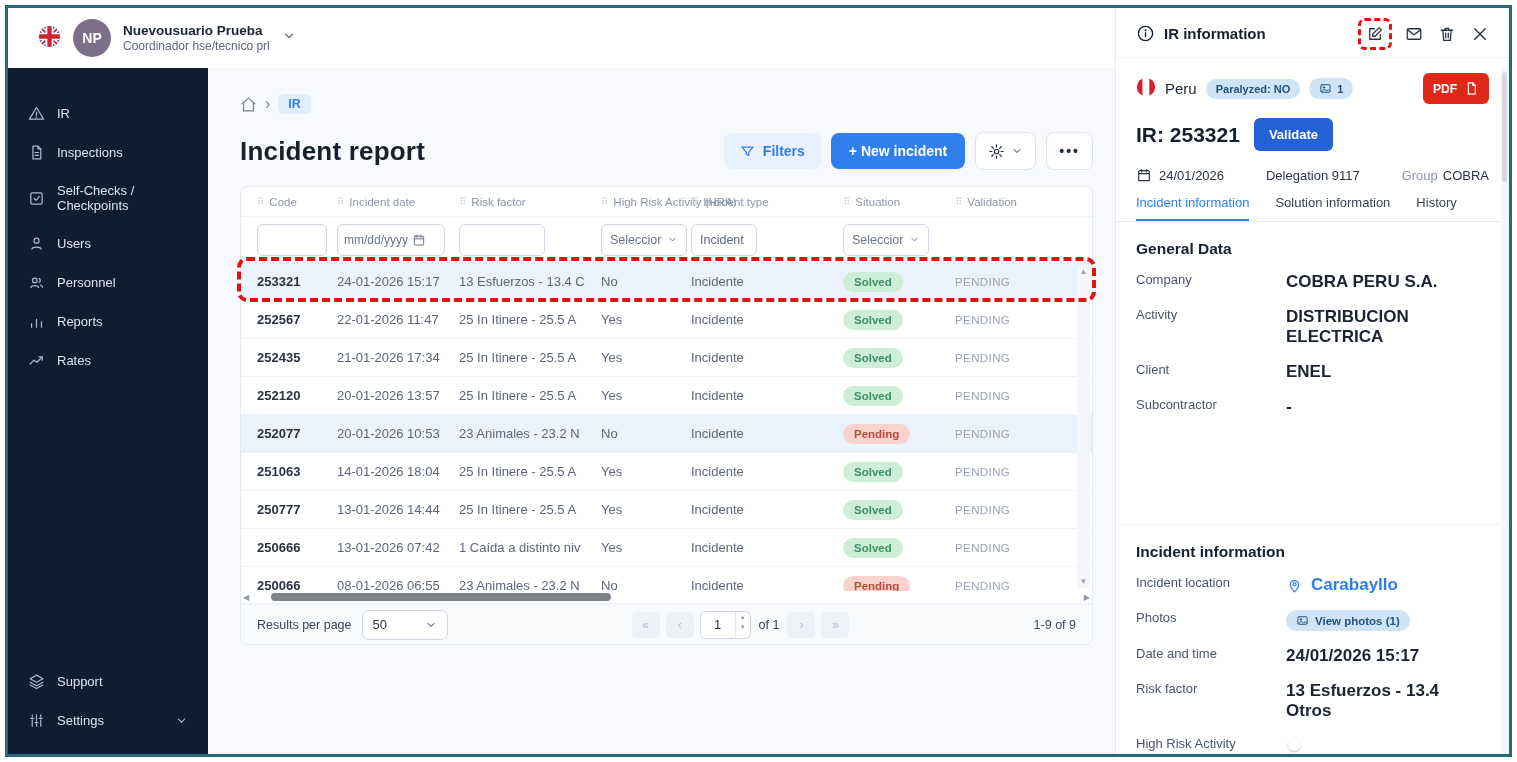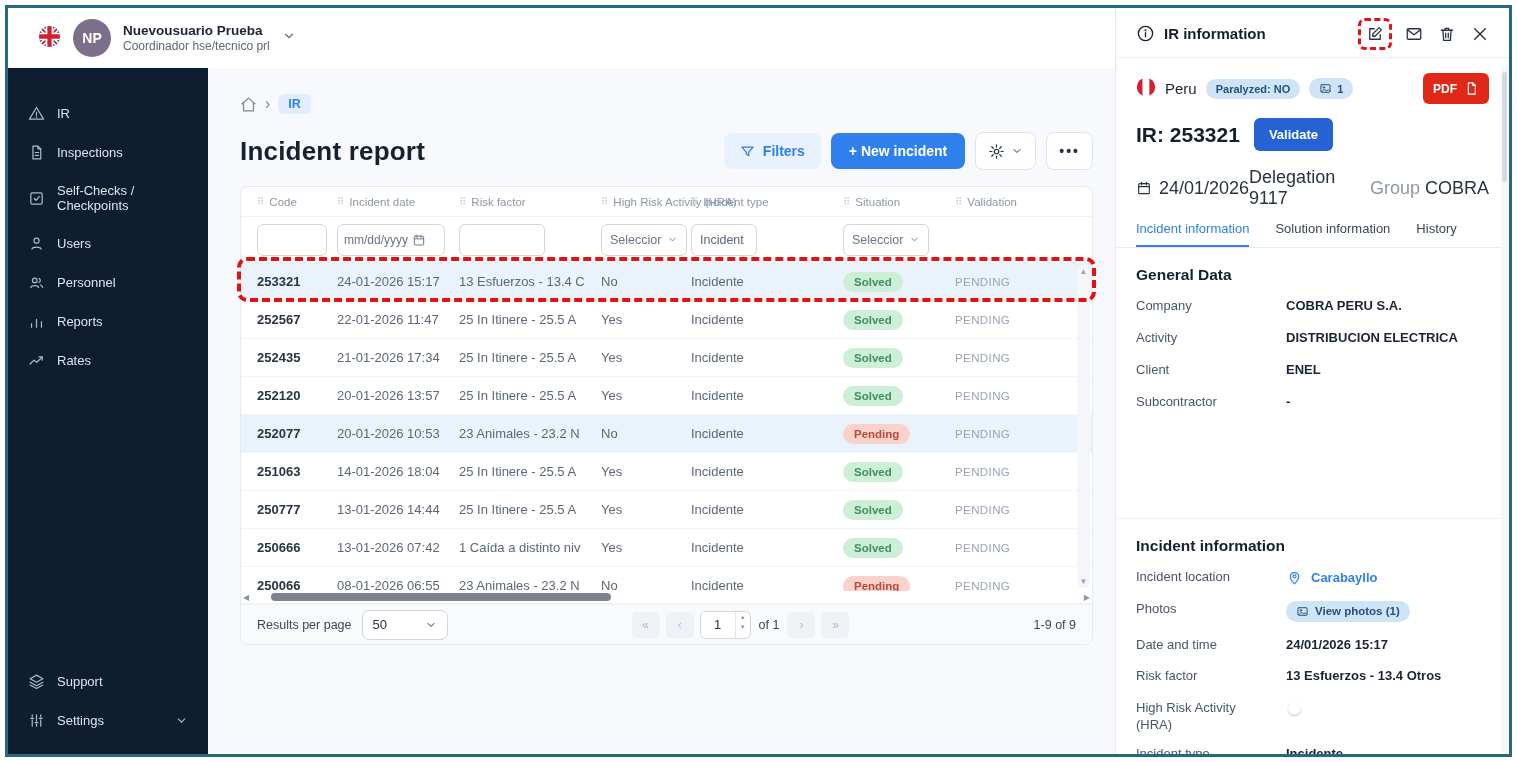--- a/index.html
+++ b/index.html
@@ -86,31 +86,31 @@
   .panel-title { display:flex; align-items:center; gap:9px; font-size:15px; font-weight:700; color:#16202e; }
   .panel-icons { display:flex; align-items:center; gap:15px; color:#2a3342; }
   .icon-btn { background:none; border:none; cursor:pointer; color:#2a3342; display:flex; align-items:center; }
   .badge-row { display:flex; align-items:center; gap:9px; padding:15px 20px 4px; }
   .country { font-size:15px; color:#1c2433; }
   .b-pill { display:flex; align-items:center; gap:5px; background:#cfe4f7; color:#23527c; font-size:11px; font-weight:700; padding:4px 10px; border-radius:11px; }
   .pdf-btn { margin-left:auto; background:#e02818; color:#fff; border:none; border-radius:6px; font-weight:700; font-size:12px; padding:8px 10px; display:flex; align-items:center; gap:7px; cursor:pointer; }
   .ir-row { display:flex; align-items:center; gap:14px; padding:10px 20px 2px; }
   .ir-num { font-size:21px; font-weight:800; color:#16202e; }
   .validate-btn { background:#2563d4; color:#fff; border:none; border-radius:6px; font-weight:700; font-size:13px; padding:9px 15px; cursor:pointer; }
-  .meta-row { display:flex; align-items:center; justify-content:space-between; padding:14px 20px 0; font-size:18px; color:#2a3342; }
+  .meta-row { display:flex; align-items:center; justify-content:space-between; padding:14px 20px 0; font-size:13px; color:#2a3342; }
   .meta-date { display:flex; align-items:center; gap:7px; }
   .meta-muted { color:#8d97a8; margin-right:5px; }
   .tabs { display:flex; gap:26px; padding:12px 20px 0; border-bottom:1px solid #e8edf3; }
   .tab { font-size:13px; color:#3b4454; padding-bottom:9px; border-bottom:2px solid transparent; cursor:pointer; white-space:nowrap; }
   .tab.active { color:#2f80ed; border-bottom-color:#2f80ed; }
   .section { padding:18px 20px 0; }
   .sec-h { font-size:15.5px; font-weight:800; color:#16202e; margin-bottom:14px; }
   .kv { display:grid; grid-template-columns:150px 1fr; align-items:start; margin-bottom:15px; }
   .kv .k { font-size:13px; color:#4a5568; line-height:1.3; }
-  .kv .v { font-size:13px; font-weight:700; color:#1c2433; }
+  .kv .v { font-size:17px; font-weight:700; color:#1c2433; }
   .kv .v.link { color:#2f80ed; display:flex; align-items:center; gap:8px; cursor:pointer; }
   .photo-pill { display:inline-flex; align-items:center; gap:6px; background:#cfe4f7; color:#23527c; font-size:11.5px; font-weight:700; padding:4px 10px; border-radius:11px; cursor:pointer; }
   .divider { border-top:1px solid #eef1f6; margin:26px 0 0; }
   .toggle { width:30px; height:17px; background:#dfe4ec; border-radius:9px; position:relative; cursor:pointer; }
   .toggle::after { content:""; position:absolute; left:2px; top:2px; width:13px; height:13px; border-radius:50%; background:#fff; box-shadow:0 1px 2px rgba(0,0,0,.25); }
   .panel-scroll { position:absolute; right:1px; top:60px; bottom:2px; width:7px; background:#f4f6f9; }
   .panel-scroll::after { content:""; position:absolute; top:4px; left:1px; width:5px; height:110px; border-radius:3px; background:#d4dae3; }
   .gap-general { height:66px; }
 </style>
 </head>

